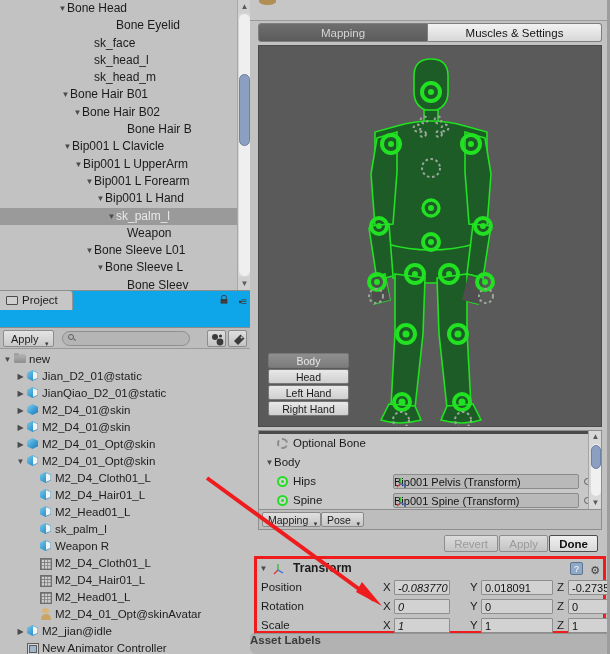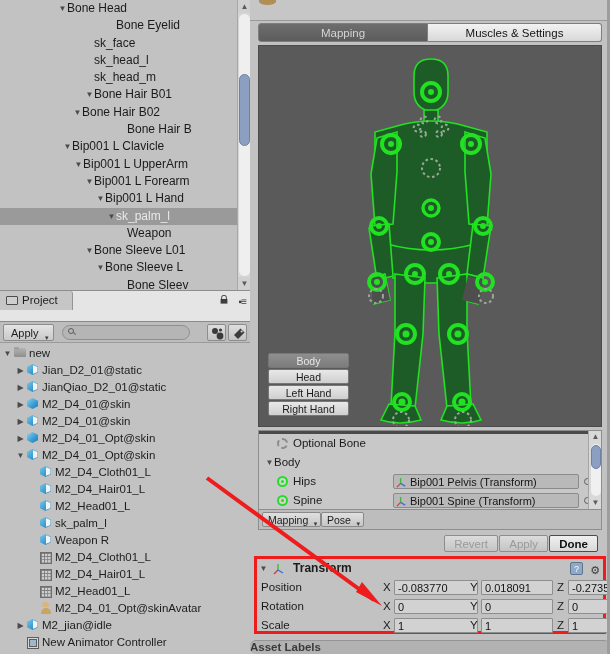--- a/index.html
+++ b/index.html
@@ -54,21 +54,21 @@
     position: absolute; left: 1px; top: 74px; width: 11px; height: 72px;
     background: #8d9fc0; border-radius: 6px; border: 1px solid #6e81a4;
   }
 
   
   #project {
     position: absolute; left: 0; top: 290px; width: 250px; height: 364px;
     background: #c2c2c2; border-top: 1px solid #8e8e8e;
   }
   #proj-tabbar {
-    position: relative; height: 31px; background: #e5e5e5;
+    position: relative; height: 37px; background: #0ea5e9;
     border-bottom: 1px solid #8b8b8b;
   }
   #proj-tab {
     position: absolute; left: 0; top: 0; height: 19px; padding: 0 14px 0 6px;
     background: #c6c6c6; border-right: 1px solid #949494;
     line-height: 19px; font-size: 11.5px; color: #1d1d1d;
     border-top-right-radius: 3px;
   }
   #proj-tab .folder-ic {
     display: inline-block; width: 12px; height: 9px; margin-right: 4px;
@@ -246,21 +246,21 @@
     content: ''; position: absolute; left: 2px; top: 2px; width: 3px; height: 3px;
     border-radius: 50%; background: #25dd25;
   }
   .dot-dashed {
     display: inline-block; width: 11px; height: 11px; border-radius: 50%;
     border: 2px dashed #8c8c8c; vertical-align: -2px; margin-right: 5px;
   }
   .obj-field {
     position: absolute; right: 22px; top: 2px; width: 186px; height: 15px;
     background: #b9b9b9; border: 1px solid #8b8b8b; border-radius: 2px;
-    font-size: 11px; line-height: 14px; padding-left: 16px;
+    font-size: 11px; line-height: 14px; 
     overflow: hidden; white-space: nowrap; color: #141414;
   }
   .obj-field .axis-ic {
     position: absolute; left: 2px; top: 2px; width: 11px; height: 11px;
   }
   .obj-dot {
     position: absolute; right: 10px; top: 6px; width: 7px; height: 7px;
     border-radius: 50%; border: 1px solid #5e5e5e;
   }
   #bone-scroll {
@@ -325,26 +325,26 @@
   #tf-gear { position: absolute; right: 3px; top: 2px; font-size: 11px; color: #3d3d3d; }
   .tf-row { position: relative; height: 19px; line-height: 19px; }
   .tf-label { position: absolute; left: 4px; font-size: 11.5px; color: #1b1b1b; }
   .axis-label { position: absolute; font-size: 11.5px; color: #1b1b1b; }
   .num-field {
     position: absolute; height: 15px; top: 2px; background: #d2d2d2;
     border: 1px solid #8e8e8e; border-radius: 1px; font-size: 11px;
     line-height: 14px; padding-left: 3px; color: #121212;
     overflow: hidden; white-space: nowrap;
   }
-  .ax-x { left: 126px; } .fx { left: 137px; width: 84px; }
+  .ax-x { left: 126px; } .fx { left: 137px; width: 56px; font-style: italic; }
   .ax-y { left: 213px; } .fy { left: 224px; width: 72px; }
   .ax-z { left: 300px; } .fz { left: 311px; width: 72px; }
 
   #asset-labels {
-    position: absolute; left: 0; bottom: 0; width: 360px; height: 14px;
+    position: absolute; left: 0; bottom: 0; width: 360px; height: 21px;
     background: #b2b2b2; border-top: 1px solid #949494;
     font-size: 11.5px; font-weight: bold; color: #3a3a3a; padding-left: 0;
     overflow: hidden;
     border-radius: 6px;
   }
 
   
   #red-arrow { position: absolute; left: 0; top: 0; width: 610px; height: 654px; pointer-events: none; }
 
   
@@ -359,21 +359,21 @@
 
   <div id="left-col">
 
     <div id="hierarchy">
       <div id="hier-rows">
           <div class="hier-row"><span class="hier-inner" style="padding-left:58px"><span class="tri">▼</span><span class="hier-label">Bone Head</span></span></div>
           <div class="hier-row"><span class="hier-inner" style="padding-left:107px"><span class="tri empty">▼</span><span class="hier-label">Bone Eyelid</span></span></div>
           <div class="hier-row"><span class="hier-inner" style="padding-left:85px"><span class="tri empty">▼</span><span class="hier-label">sk_face</span></span></div>
           <div class="hier-row"><span class="hier-inner" style="padding-left:85px"><span class="tri empty">▼</span><span class="hier-label">sk_head_l</span></span></div>
           <div class="hier-row"><span class="hier-inner" style="padding-left:85px"><span class="tri empty">▼</span><span class="hier-label">sk_head_m</span></span></div>
-          <div class="hier-row"><span class="hier-inner" style="padding-left:85px"><span class="tri">▼</span><span class="hier-label">Bone Hair B01</span></span></div>
+          <div class="hier-row"><span class="hier-inner" style="padding-left:61px"><span class="tri">▼</span><span class="hier-label">Bone Hair B01</span></span></div>
           <div class="hier-row"><span class="hier-inner" style="padding-left:73px"><span class="tri">▼</span><span class="hier-label">Bone Hair B02</span></span></div>
           <div class="hier-row"><span class="hier-inner" style="padding-left:118px"><span class="tri empty">▼</span><span class="hier-label">Bone Hair B</span></span></div>
           <div class="hier-row"><span class="hier-inner" style="padding-left:63px"><span class="tri">▼</span><span class="hier-label">Bip001 L Clavicle</span></span></div>
           <div class="hier-row"><span class="hier-inner" style="padding-left:74px"><span class="tri">▼</span><span class="hier-label">Bip001 L UpperArm</span></span></div>
           <div class="hier-row"><span class="hier-inner" style="padding-left:85px"><span class="tri">▼</span><span class="hier-label">Bip001 L Forearm</span></span></div>
           <div class="hier-row"><span class="hier-inner" style="padding-left:96px"><span class="tri">▼</span><span class="hier-label">Bip001 L Hand</span></span></div>
           <div class="hier-row selected"><span class="hier-inner" style="padding-left:107px"><span class="tri">▼</span><span class="hier-label">sk_palm_l</span></span></div>
           <div class="hier-row"><span class="hier-inner" style="padding-left:118px"><span class="tri empty">▼</span><span class="hier-label">Weapon</span></span></div>
           <div class="hier-row"><span class="hier-inner" style="padding-left:85px"><span class="tri">▼</span><span class="hier-label">Bone Sleeve L01</span></span></div>
           <div class="hier-row"><span class="hier-inner" style="padding-left:96px"><span class="tri">▼</span><span class="hier-label">Bone Sleeve L</span></span></div>

